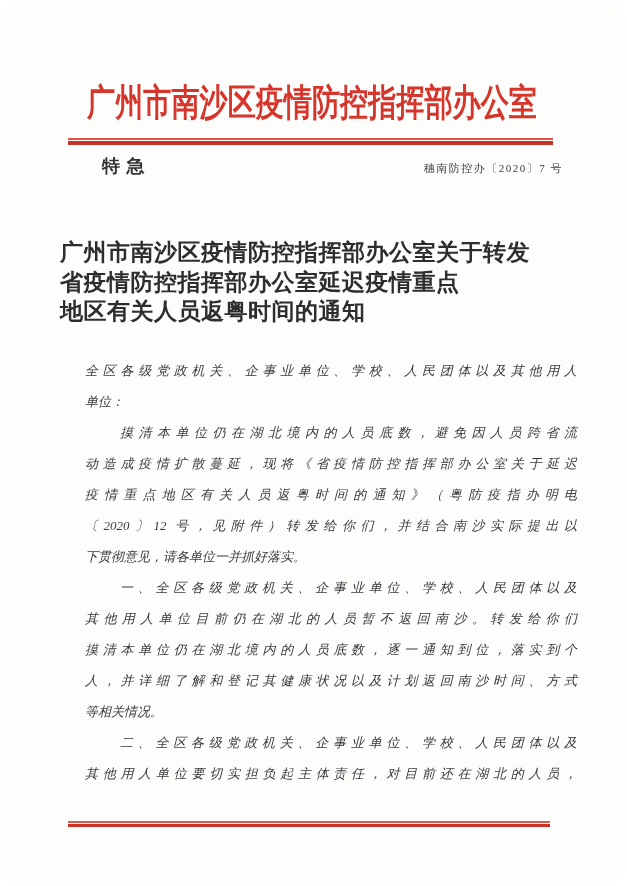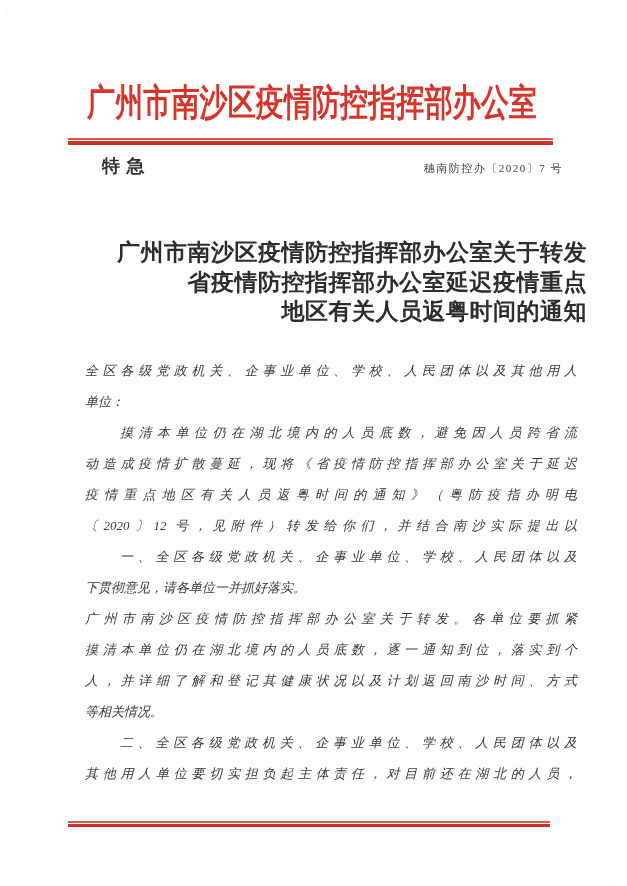--- a/index.html
+++ b/index.html
@@ -69,21 +69,21 @@
     font-size: 11px;
     letter-spacing: 1.5px;
     color: #3d3d3d;
   }
   
   .doc-title {
     position: absolute;
     top: 238px;
     left: 60px;
     right: 40px;
-    text-align: right;
+    text-align: left;
     font-size: 23px;
     font-weight: bold;
     line-height: 29.5px;
     color: #2d2d2d;
     letter-spacing: 0.5px;
   }
   
   .doc-body {
     position: absolute;
     top: 355px;
@@ -121,23 +121,23 @@
     <div>地区有关人员返粤时间的通知</div>
   </div>
 
   <div class="doc-body">
     <div class="line fill">全区各级党政机关、企事业单位、学校、人民团体以及其他用人</div>
     <div class="line">单位：</div>
     <div class="line indent fill">摸清本单位仍在湖北境内的人员底数，避免因人员跨省流</div>
     <div class="line fill">动造成疫情扩散蔓延，现将《省疫情防控指挥部办公室关于延迟</div>
     <div class="line fill">疫情重点地区有关人员返粤时间的通知》（粤防疫指办明电</div>
     <div class="line fill">〔2020〕12 号，见附件）转发给你们，并结合南沙实际提出以</div>
+    <div class="line">下贯彻意见，请各单位一并抓好落实。</div>
     <div class="line indent fill">一、全区各级党政机关、企事业单位、学校、人民团体以及</div>
-    <div class="line">下贯彻意见，请各单位一并抓好落实。</div>
-    <div class="line fill">广州市南沙区疫情防控指挥部办公室关于转发。各单位要抓紧</div>
+    <div class="line fill">其他用人单位目前仍在湖北的人员暂不返回南沙。转发给你们</div>
     <div class="line fill">摸清本单位仍在湖北境内的人员底数，逐一通知到位，落实到个</div>
     <div class="line fill">人，并详细了解和登记其健康状况以及计划返回南沙时间、方式</div>
     <div class="line">等相关情况。</div>
     <div class="line indent fill">二、全区各级党政机关、企事业单位、学校、人民团体以及</div>
     <div class="line fill">其他用人单位要切实担负起主体责任，对目前还在湖北的人员，</div>
   </div>
 
   <div class="rule rule-bottom"></div>
 
 </div>

